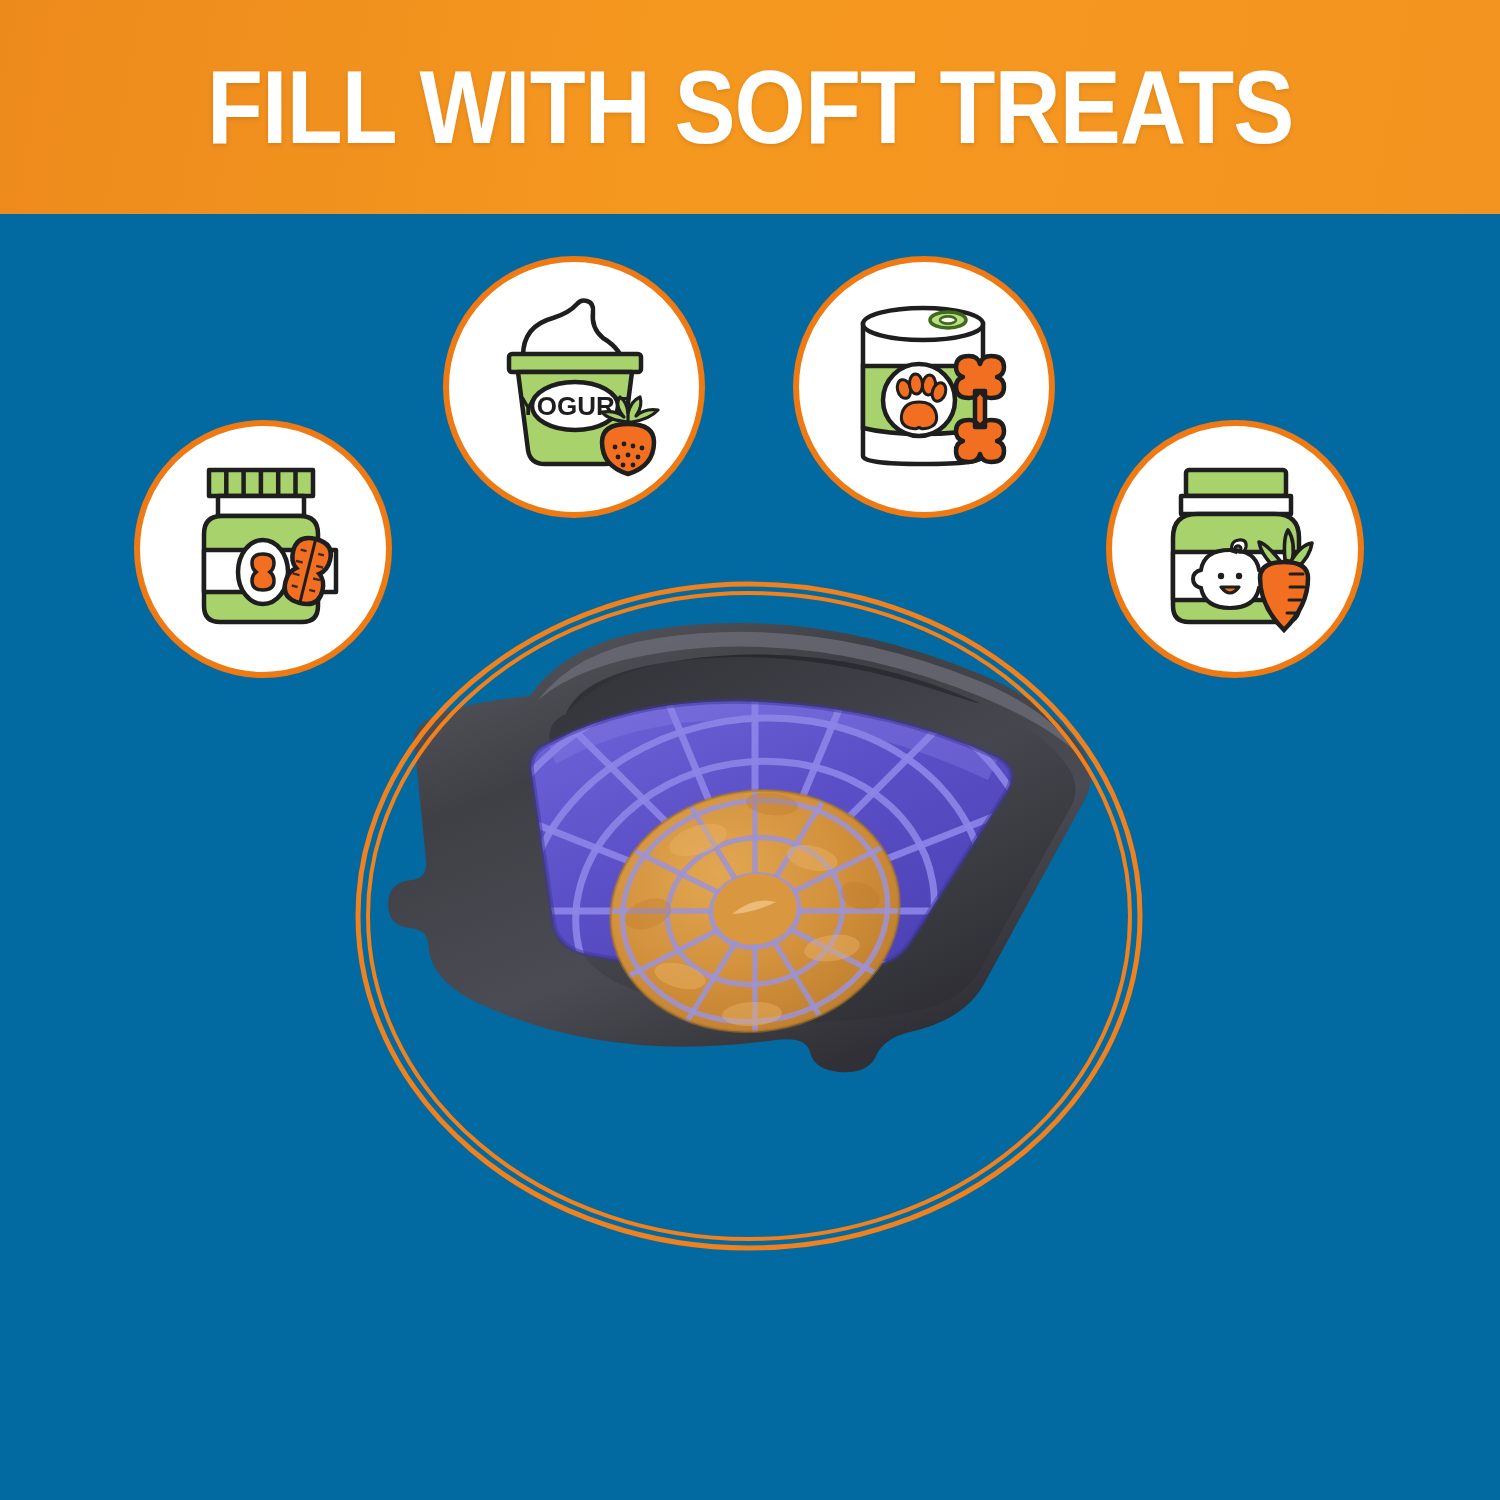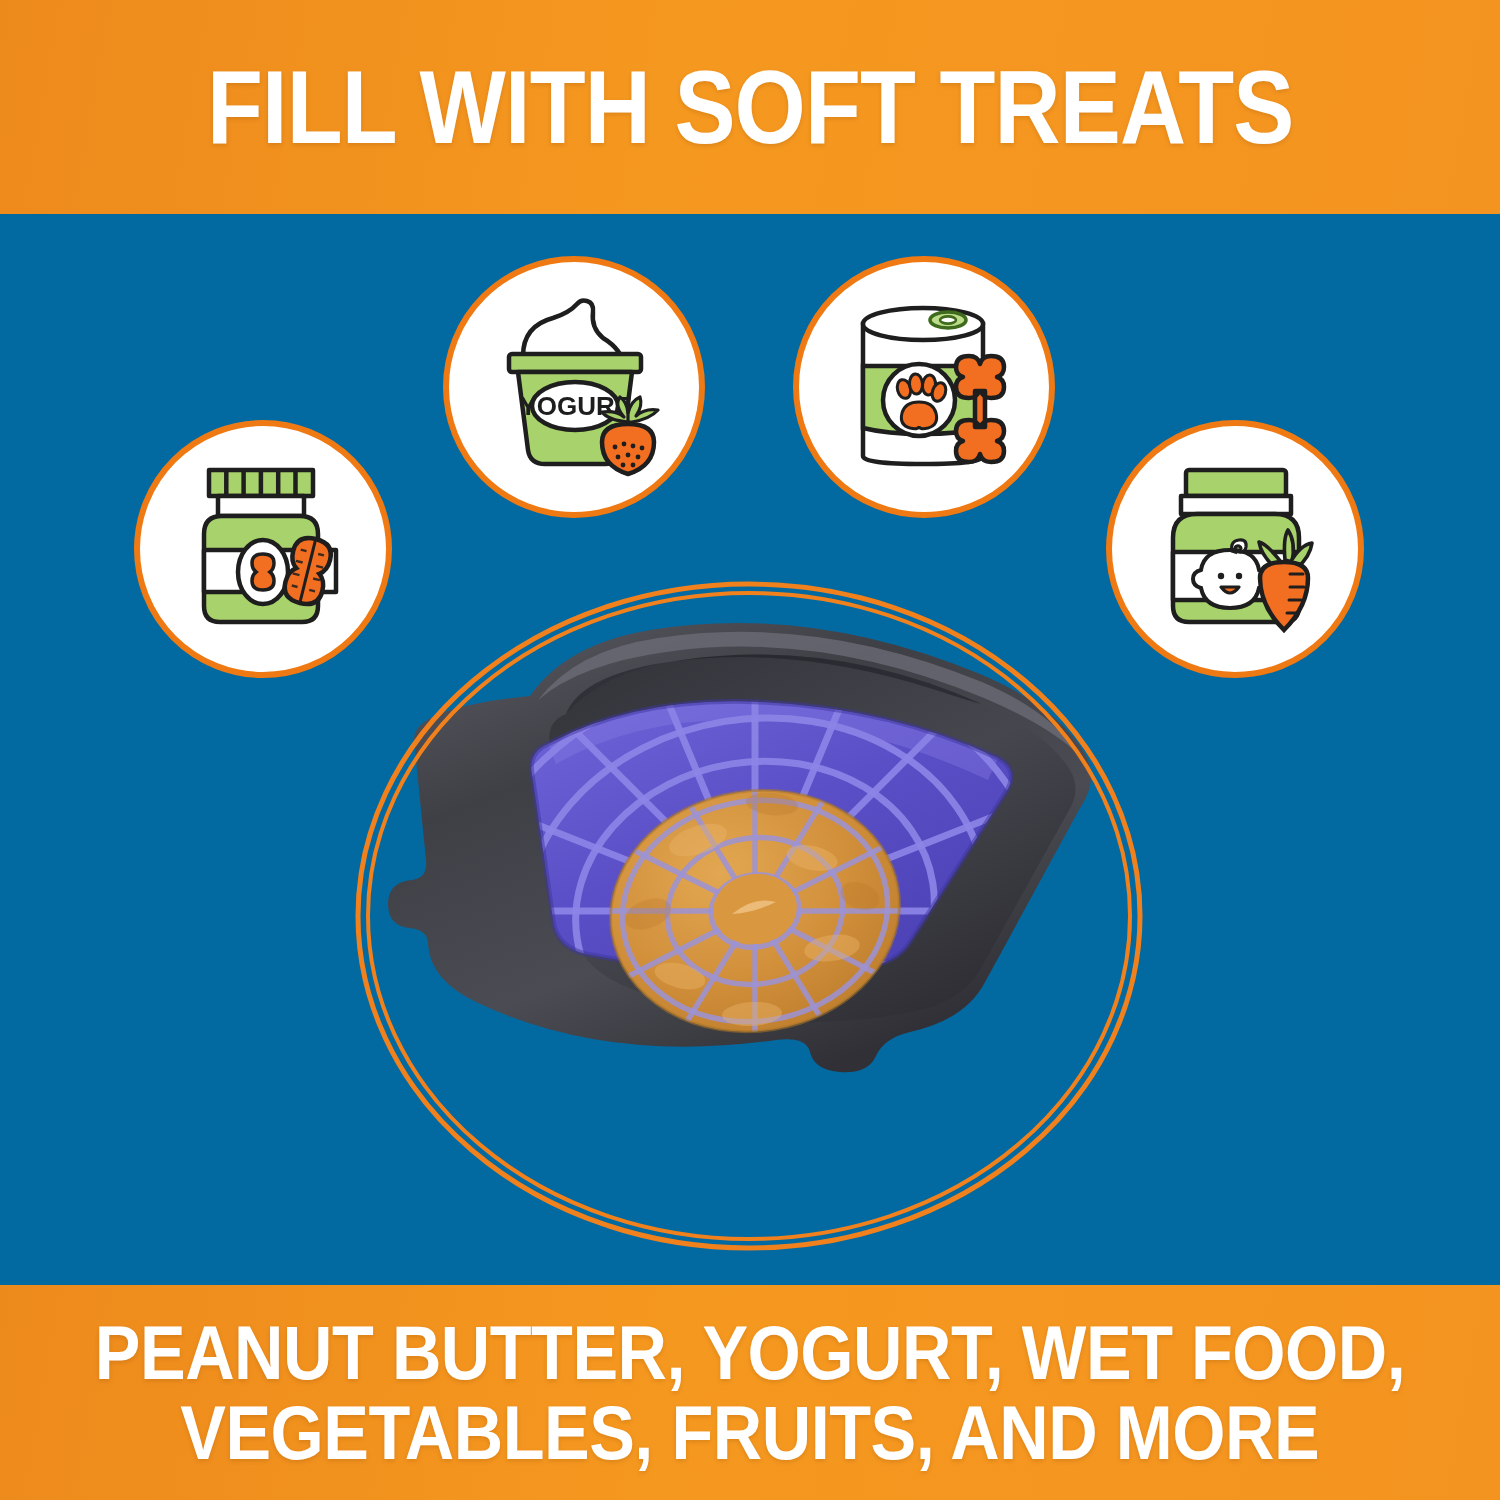--- a/index.html
+++ b/index.html
@@ -354,18 +354,14 @@
         <ellipse cx="375" cy="315" rx="145" ry="120" transform="rotate(-9 375 315)" fill="none" stroke="#A87528" stroke-width="3" opacity=".55"></ellipse>
       </g>
     </svg>
   </div>
 
   <svg class="hero-ellipse" width="794" height="676" viewBox="0 0 794 676">
     <ellipse cx="397" cy="338" rx="391" ry="332" fill="none" stroke="#F0811C" stroke-width="5"></ellipse>
     <ellipse cx="397" cy="338" rx="381" ry="323" fill="none" stroke="#F0811C" stroke-width="4"></ellipse>
   </svg>
 
-  <div class="banner banner-bottom">
-    <div class="banner-line">PEANUT BUTTER, YOGURT, WET FOOD,</div>
-    <div class="banner-line">VEGETABLES, FRUITS, AND MORE</div>
-  </div>
 
 </div>
 
 </body></html>

